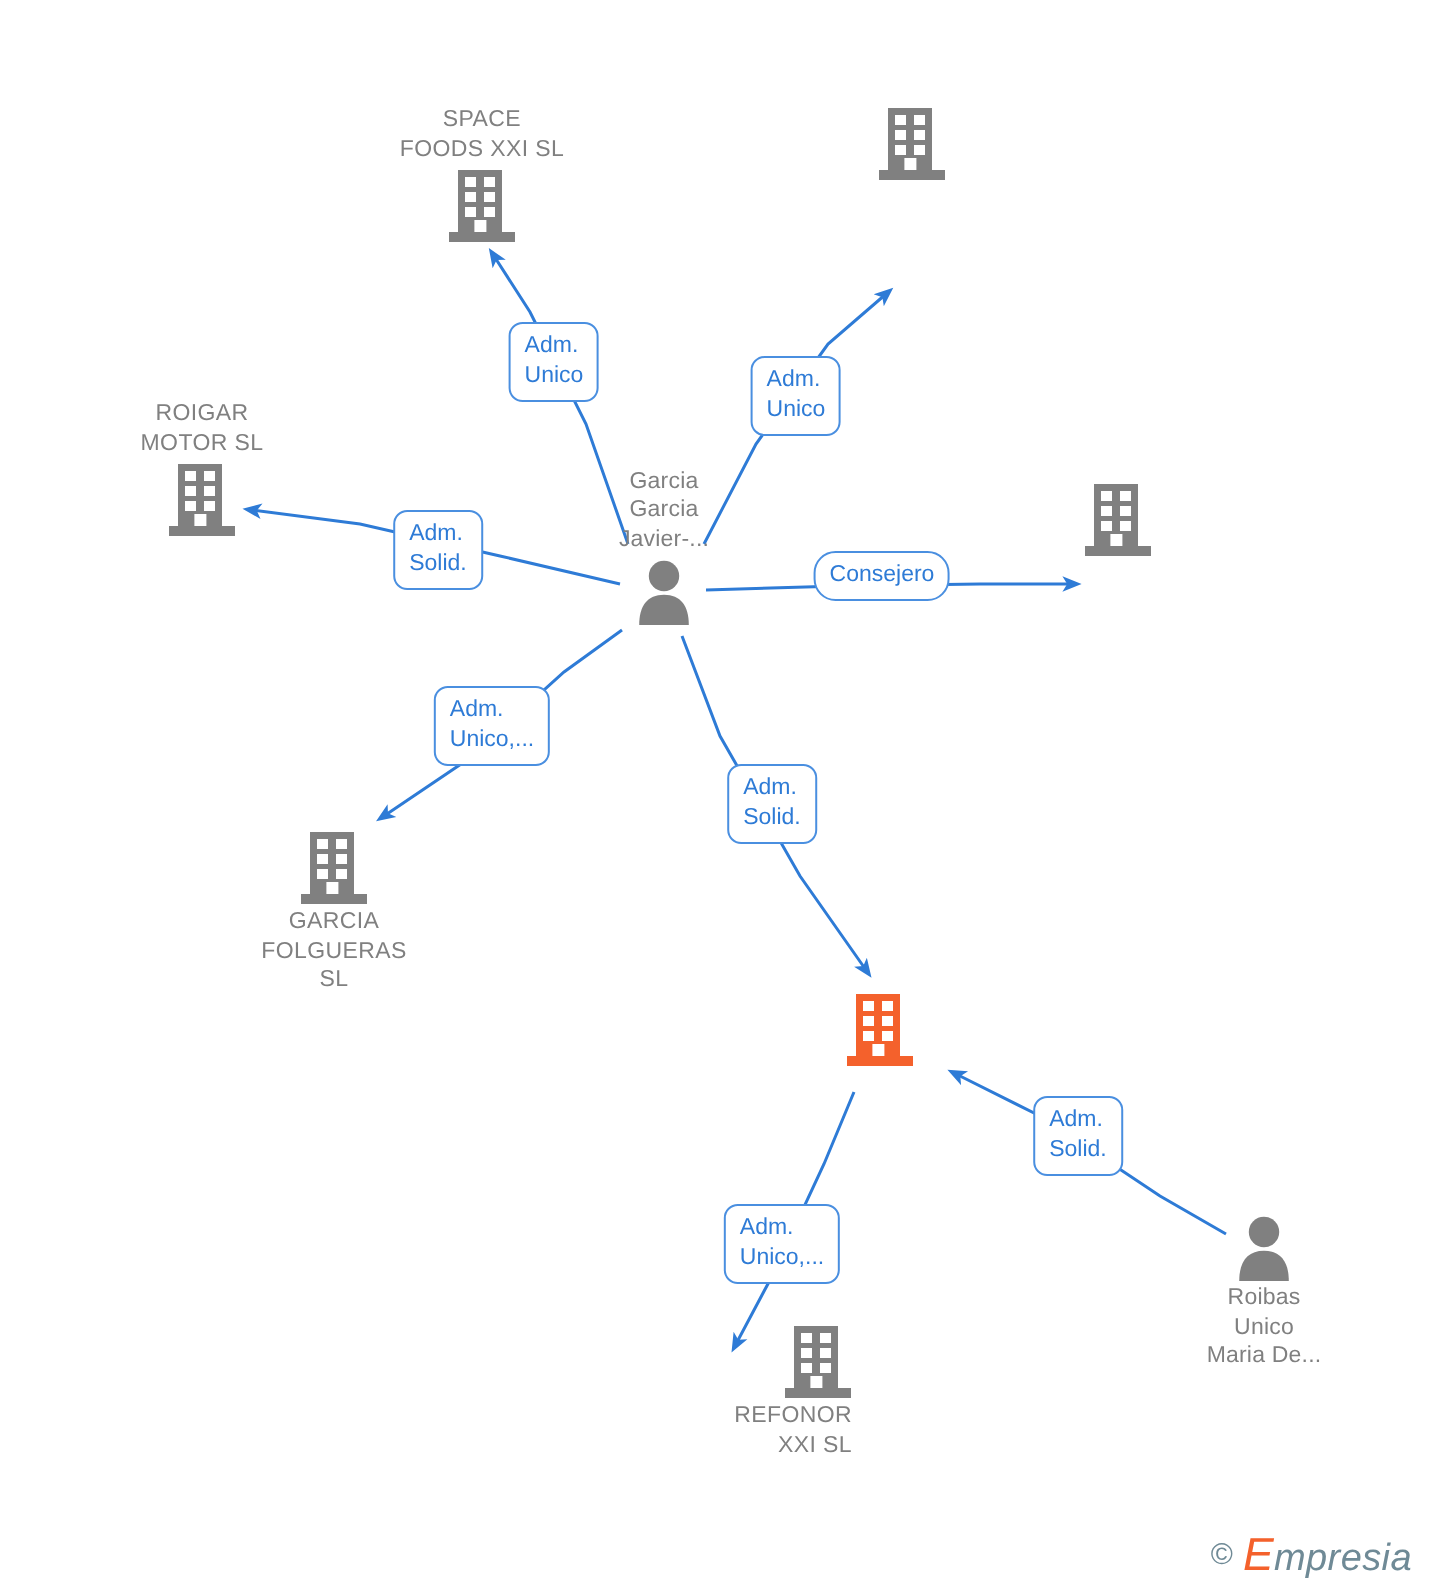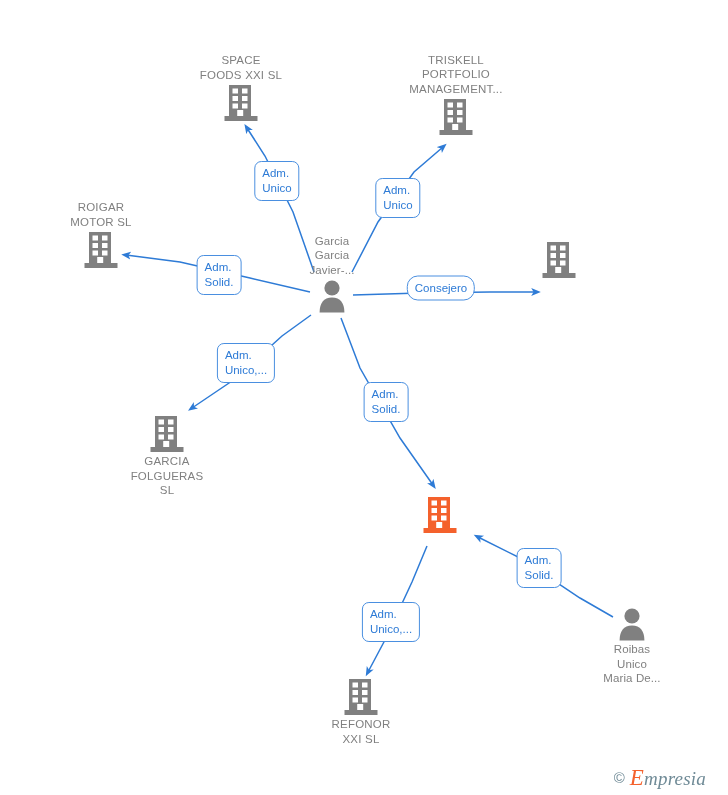--- a/index.html
+++ b/index.html
@@ -78,21 +78,21 @@
     align-items: center;
     gap: 5px;
     z-index: 8;
   }
   #watermark .cmark {
     font-size: 15px;
     color: #6f8a96;
     line-height: 1;
   }
   #watermark .wname {
-    font-family: Liberation Serif, serif;
+    font-family: Liberation Sans, sans-serif;
     font-style: italic;
     font-size: 19px;
     color: #6f8a96;
     line-height: 1;
     letter-spacing: 0.2px;
   }
   #watermark .wname .wfirst {
     color: #f4612c;
     font-size: 23px;
   }
@@ -130,23 +130,20 @@
             <rect x="8.5" y="4.5" width="5.5" height="5" fill="#ffffff"></rect>
             <rect x="18" y="4.5" width="5.5" height="5" fill="#ffffff"></rect>
             <rect x="8.5" y="12" width="5.5" height="5" fill="#ffffff"></rect>
             <rect x="18" y="12" width="5.5" height="5" fill="#ffffff"></rect>
             <rect x="8.5" y="19.5" width="5.5" height="5" fill="#ffffff"></rect>
             <rect x="18" y="19.5" width="5.5" height="5" fill="#ffffff"></rect>
             <rect x="13.2" y="26" width="6" height="6" fill="#ffffff"></rect>
           </svg></span>
       </div>
       <div class="node company label-above" style="left: 456px; top: 52.5px;">
-        <span class="nlabel">TRISKELL
-PORTFOLIO
-MANAGEMENT...</span>
         <span class="ico"><svg width="34" height="38" viewBox="0 0 34 38" xmlns="http://www.w3.org/2000/svg">
             <rect x="5" y="1" width="22" height="31" fill="#808080"></rect>
             <rect x="0.5" y="32" width="33" height="5" fill="#808080"></rect>
             <rect x="8.5" y="4.5" width="5.5" height="5" fill="#ffffff"></rect>
             <rect x="18" y="4.5" width="5.5" height="5" fill="#ffffff"></rect>
             <rect x="8.5" y="12" width="5.5" height="5" fill="#ffffff"></rect>
             <rect x="18" y="12" width="5.5" height="5" fill="#ffffff"></rect>
             <rect x="8.5" y="19.5" width="5.5" height="5" fill="#ffffff"></rect>
             <rect x="18" y="19.5" width="5.5" height="5" fill="#ffffff"></rect>
             <rect x="13.2" y="26" width="6" height="6" fill="#ffffff"></rect>
@@ -220,21 +217,21 @@
       </div>
       <div class="node person" style="left: 632px; top: 607px;">
         <span class="ico"><svg width="30" height="34" viewBox="0 0 30 34" xmlns="http://www.w3.org/2000/svg">
             <circle cx="15" cy="9" r="7.6" fill="#808080"></circle>
             <path d="M15 18.4 C6.6 18.4 2.6 24 2.6 33.5 L27.4 33.5 C27.4 24 23.4 18.4 15 18.4 Z" fill="#808080"></path>
           </svg></span>
         <span class="nlabel">Roibas
 Unico
 Maria De...</span>
       </div>
-      <div class="node company" style="left: 361px; top: 678px;">
+      <div class="node company" style="left: 361px; top: 662px; text-align: right;">
         <span class="ico"><svg width="34" height="38" viewBox="0 0 34 38" xmlns="http://www.w3.org/2000/svg">
             <rect x="5" y="1" width="22" height="31" fill="#808080"></rect>
             <rect x="0.5" y="32" width="33" height="5" fill="#808080"></rect>
             <rect x="8.5" y="4.5" width="5.5" height="5" fill="#ffffff"></rect>
             <rect x="18" y="4.5" width="5.5" height="5" fill="#ffffff"></rect>
             <rect x="8.5" y="12" width="5.5" height="5" fill="#ffffff"></rect>
             <rect x="18" y="12" width="5.5" height="5" fill="#ffffff"></rect>
             <rect x="8.5" y="19.5" width="5.5" height="5" fill="#ffffff"></rect>
             <rect x="18" y="19.5" width="5.5" height="5" fill="#ffffff"></rect>
             <rect x="13.2" y="26" width="6" height="6" fill="#ffffff"></rect>

